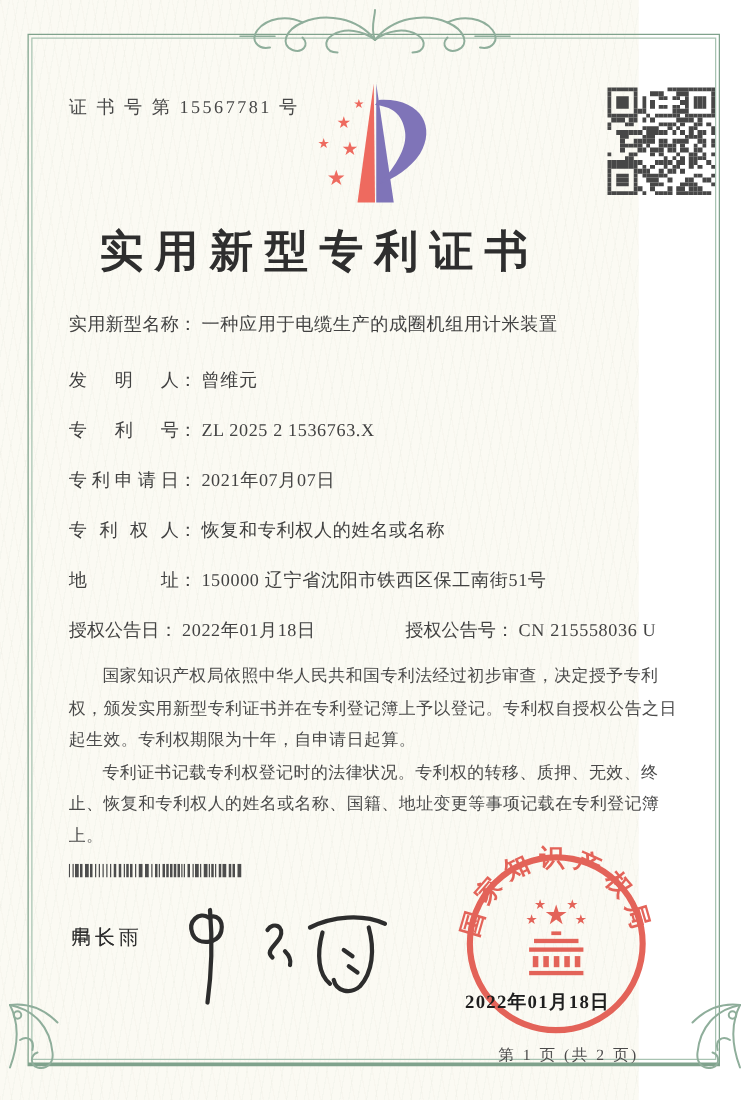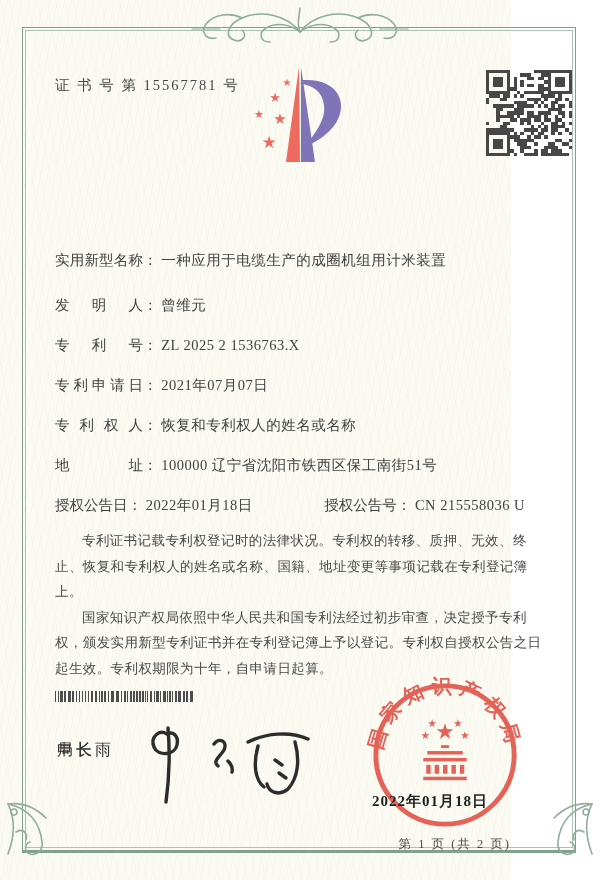--- a/index.html
+++ b/index.html
@@ -762,20 +762,21 @@
       <i class="d"></i>
       <i class="d"></i>
       <i class="d"></i>
       <i class="d"></i>
       <i class="d"></i>
       <i class="d"></i>
       <i class="d"></i>
       <i></i>
     </div>
 
+  <div class="title">实用新型专利证书</div>
 
   <div class="fields">
     <div class="row first">
       <span class="flabel">实用新型名称</span><span class="fcolon">：</span>
       <span class="fvalue">一种应用于电缆生产的成圈机组用计米装置</span>
     </div>
     <div class="row">
       <span class="flabel">发明人</span><span class="fcolon">：</span>
       <span class="fvalue">曾维元</span>
     </div>
@@ -786,35 +787,35 @@
     <div class="row">
       <span class="flabel">专利申请日</span><span class="fcolon">：</span>
       <span class="fvalue">2021年07月07日</span>
     </div>
     <div class="row">
       <span class="flabel">专利权人</span><span class="fcolon">：</span>
       <span class="fvalue">恢复和专利权人的姓名或名称</span>
     </div>
     <div class="row">
       <span class="flabel">地址</span><span class="fcolon">：</span>
-      <span class="fvalue">100000 辽宁省沈阳市铁西区保工南街51号</span>
+      <span class="fvalue">150000 辽宁省沈阳市铁西区保工南街51号</span>
     </div>
     <div class="row grant-row">
       <span>授权公告日</span><span>：</span>
       <span class="fvalue">2022年01月18日</span>
       <span class="grant-group2">
         <span>授权公告号</span><span>：</span>
         <span class="fvalue">CN 215558036 U</span>
       </span>
     </div>
   </div>
 
   <div class="paragraphs">
+    <p>国家知识产权局依照中华人民共和国专利法经过初步审查，决定授予专利权，颁发实用新型专利证书并在专利登记簿上予以登记。专利权自授权公告之日起生效。专利权期限为十年，自申请日起算。</p>
     <p>专利证书记载专利权登记时的法律状况。专利权的转移、质押、无效、终止、恢复和专利权人的姓名或名称、国籍、地址变更等事项记载在专利登记簿上。</p>
-    <p>国家知识产权局依照中华人民共和国专利法经过初步审查，决定授予专利权，颁发实用新型专利证书并在专利登记簿上予以登记。专利权自授权公告之日起生效。专利权期限为十年，自申请日起算。</p>
   </div>
 
   <div class="barcode"><i style="width:1px;margin-right:2px"></i><i style="width:1px;margin-right:1px"></i><i style="width:3px;margin-right:1px"></i><i style="width:2px;margin-right:2px"></i><i style="width:3px;margin-right:1px"></i><i style="width:2px;margin-right:2px"></i><i style="width:1px;margin-right:2px"></i><i style="width:1px;margin-right:2px"></i><i style="width:1px;margin-right:2px"></i><i style="width:1px;margin-right:2px"></i><i style="width:1px;margin-right:2px"></i><i style="width:2px;margin-right:2px"></i><i style="width:2px;margin-right:2px"></i><i style="width:1px;margin-right:1px"></i><i style="width:2px;margin-right:1px"></i><i style="width:2px;margin-right:2px"></i><i style="width:1px;margin-right:2px"></i><i style="width:3px;margin-right:2px"></i><i style="width:3px;margin-right:2px"></i><i style="width:1px;margin-right:2px"></i><i style="width:2px;margin-right:1px"></i><i style="width:1px;margin-right:2px"></i><i style="width:2px;margin-right:1px"></i><i style="width:2px;margin-right:1px"></i><i style="width:2px;margin-right:1px"></i><i style="width:2px;margin-right:1px"></i><i style="width:2px;margin-right:1px"></i><i style="width:1px;margin-right:1px"></i><i style="width:1px;margin-right:2px"></i><i style="width:2px;margin-right:2px"></i><i style="width:1px;margin-right:1px"></i><i style="width:3px;margin-right:1px"></i><i style="width:1px;margin-right:2px"></i><i style="width:3px;margin-right:1px"></i><i style="width:1px;margin-right:1px"></i><i style="width:2px;margin-right:1px"></i><i style="width:1px;margin-right:2px"></i><i style="width:2px;margin-right:1px"></i><i style="width:3px;margin-right:2px"></i><i style="width:2px;margin-right:1px"></i><i style="width:2px;margin-right:2px"></i><i style="width:3px;margin-right:1px"></i></div>
 
   <div class="director-title">局长</div>
   <div class="director-name">申长雨</div>
 
   <svg class="signature" viewBox="0 0 205 98">
     <g stroke="#2d2d2d" fill="none" stroke-width="3.4" stroke-linecap="round" stroke-linejoin="round">
       <path d="M40,12 C42,36 41,64 38,86"></path>

